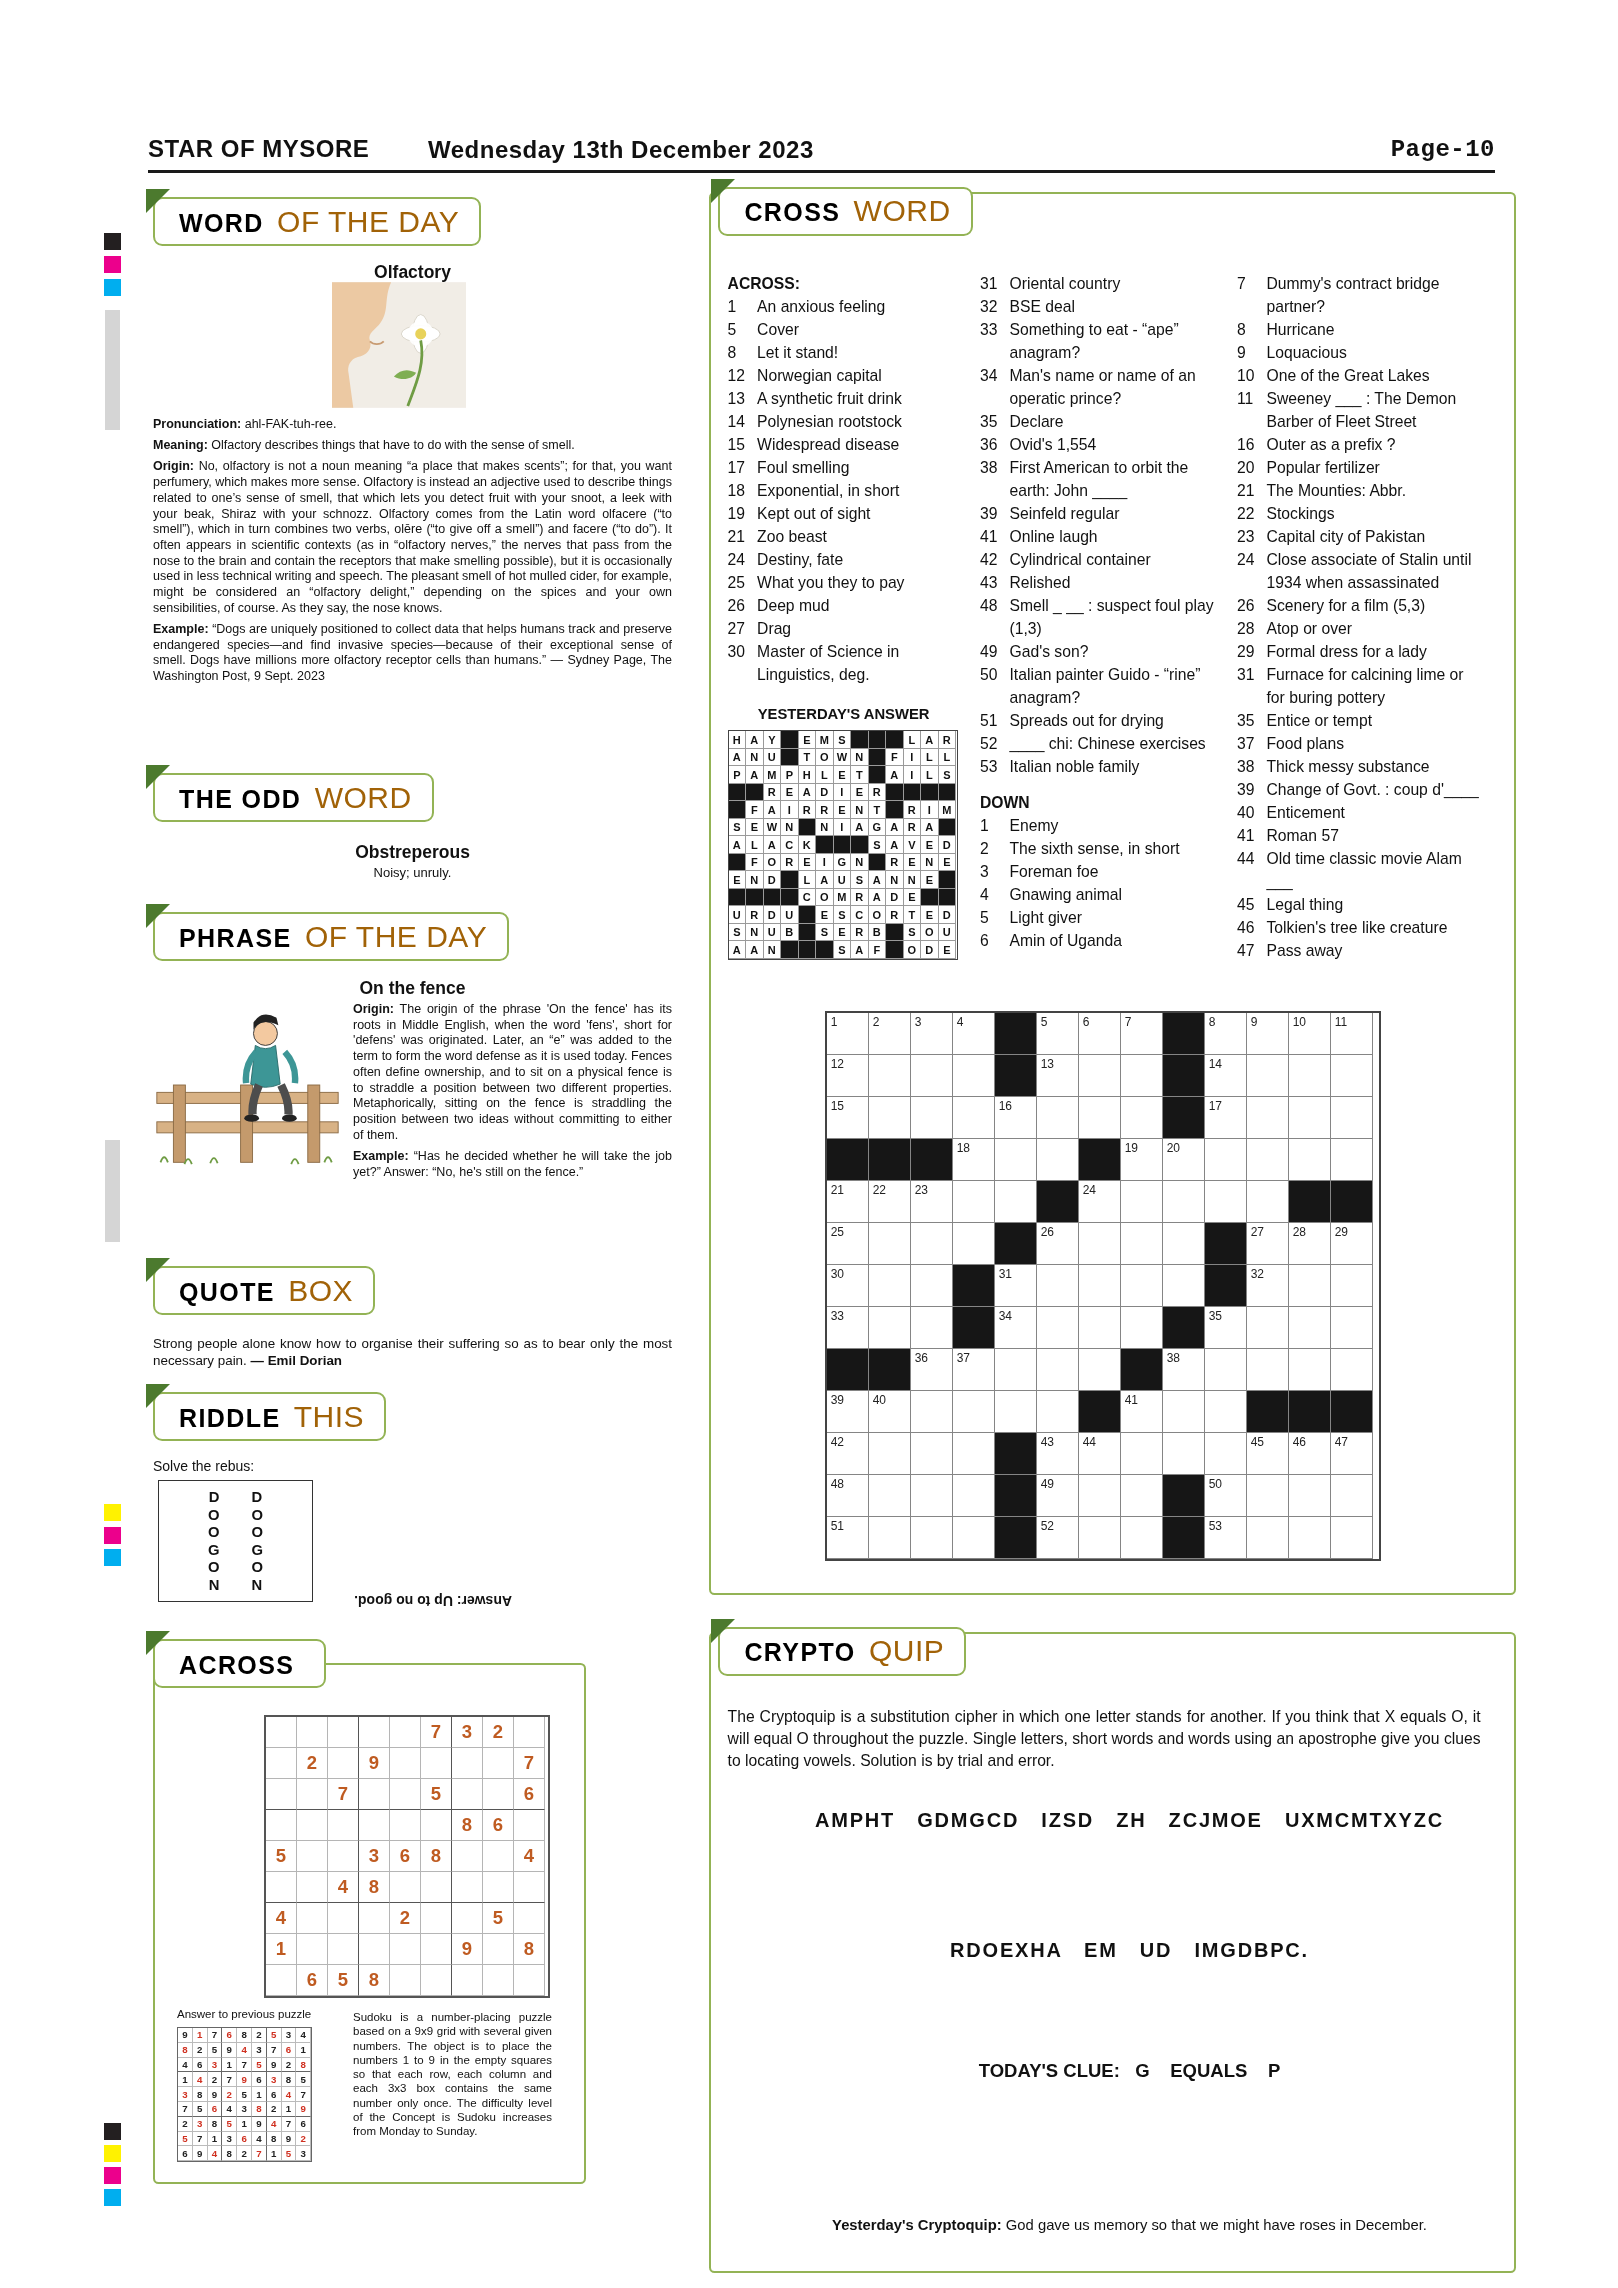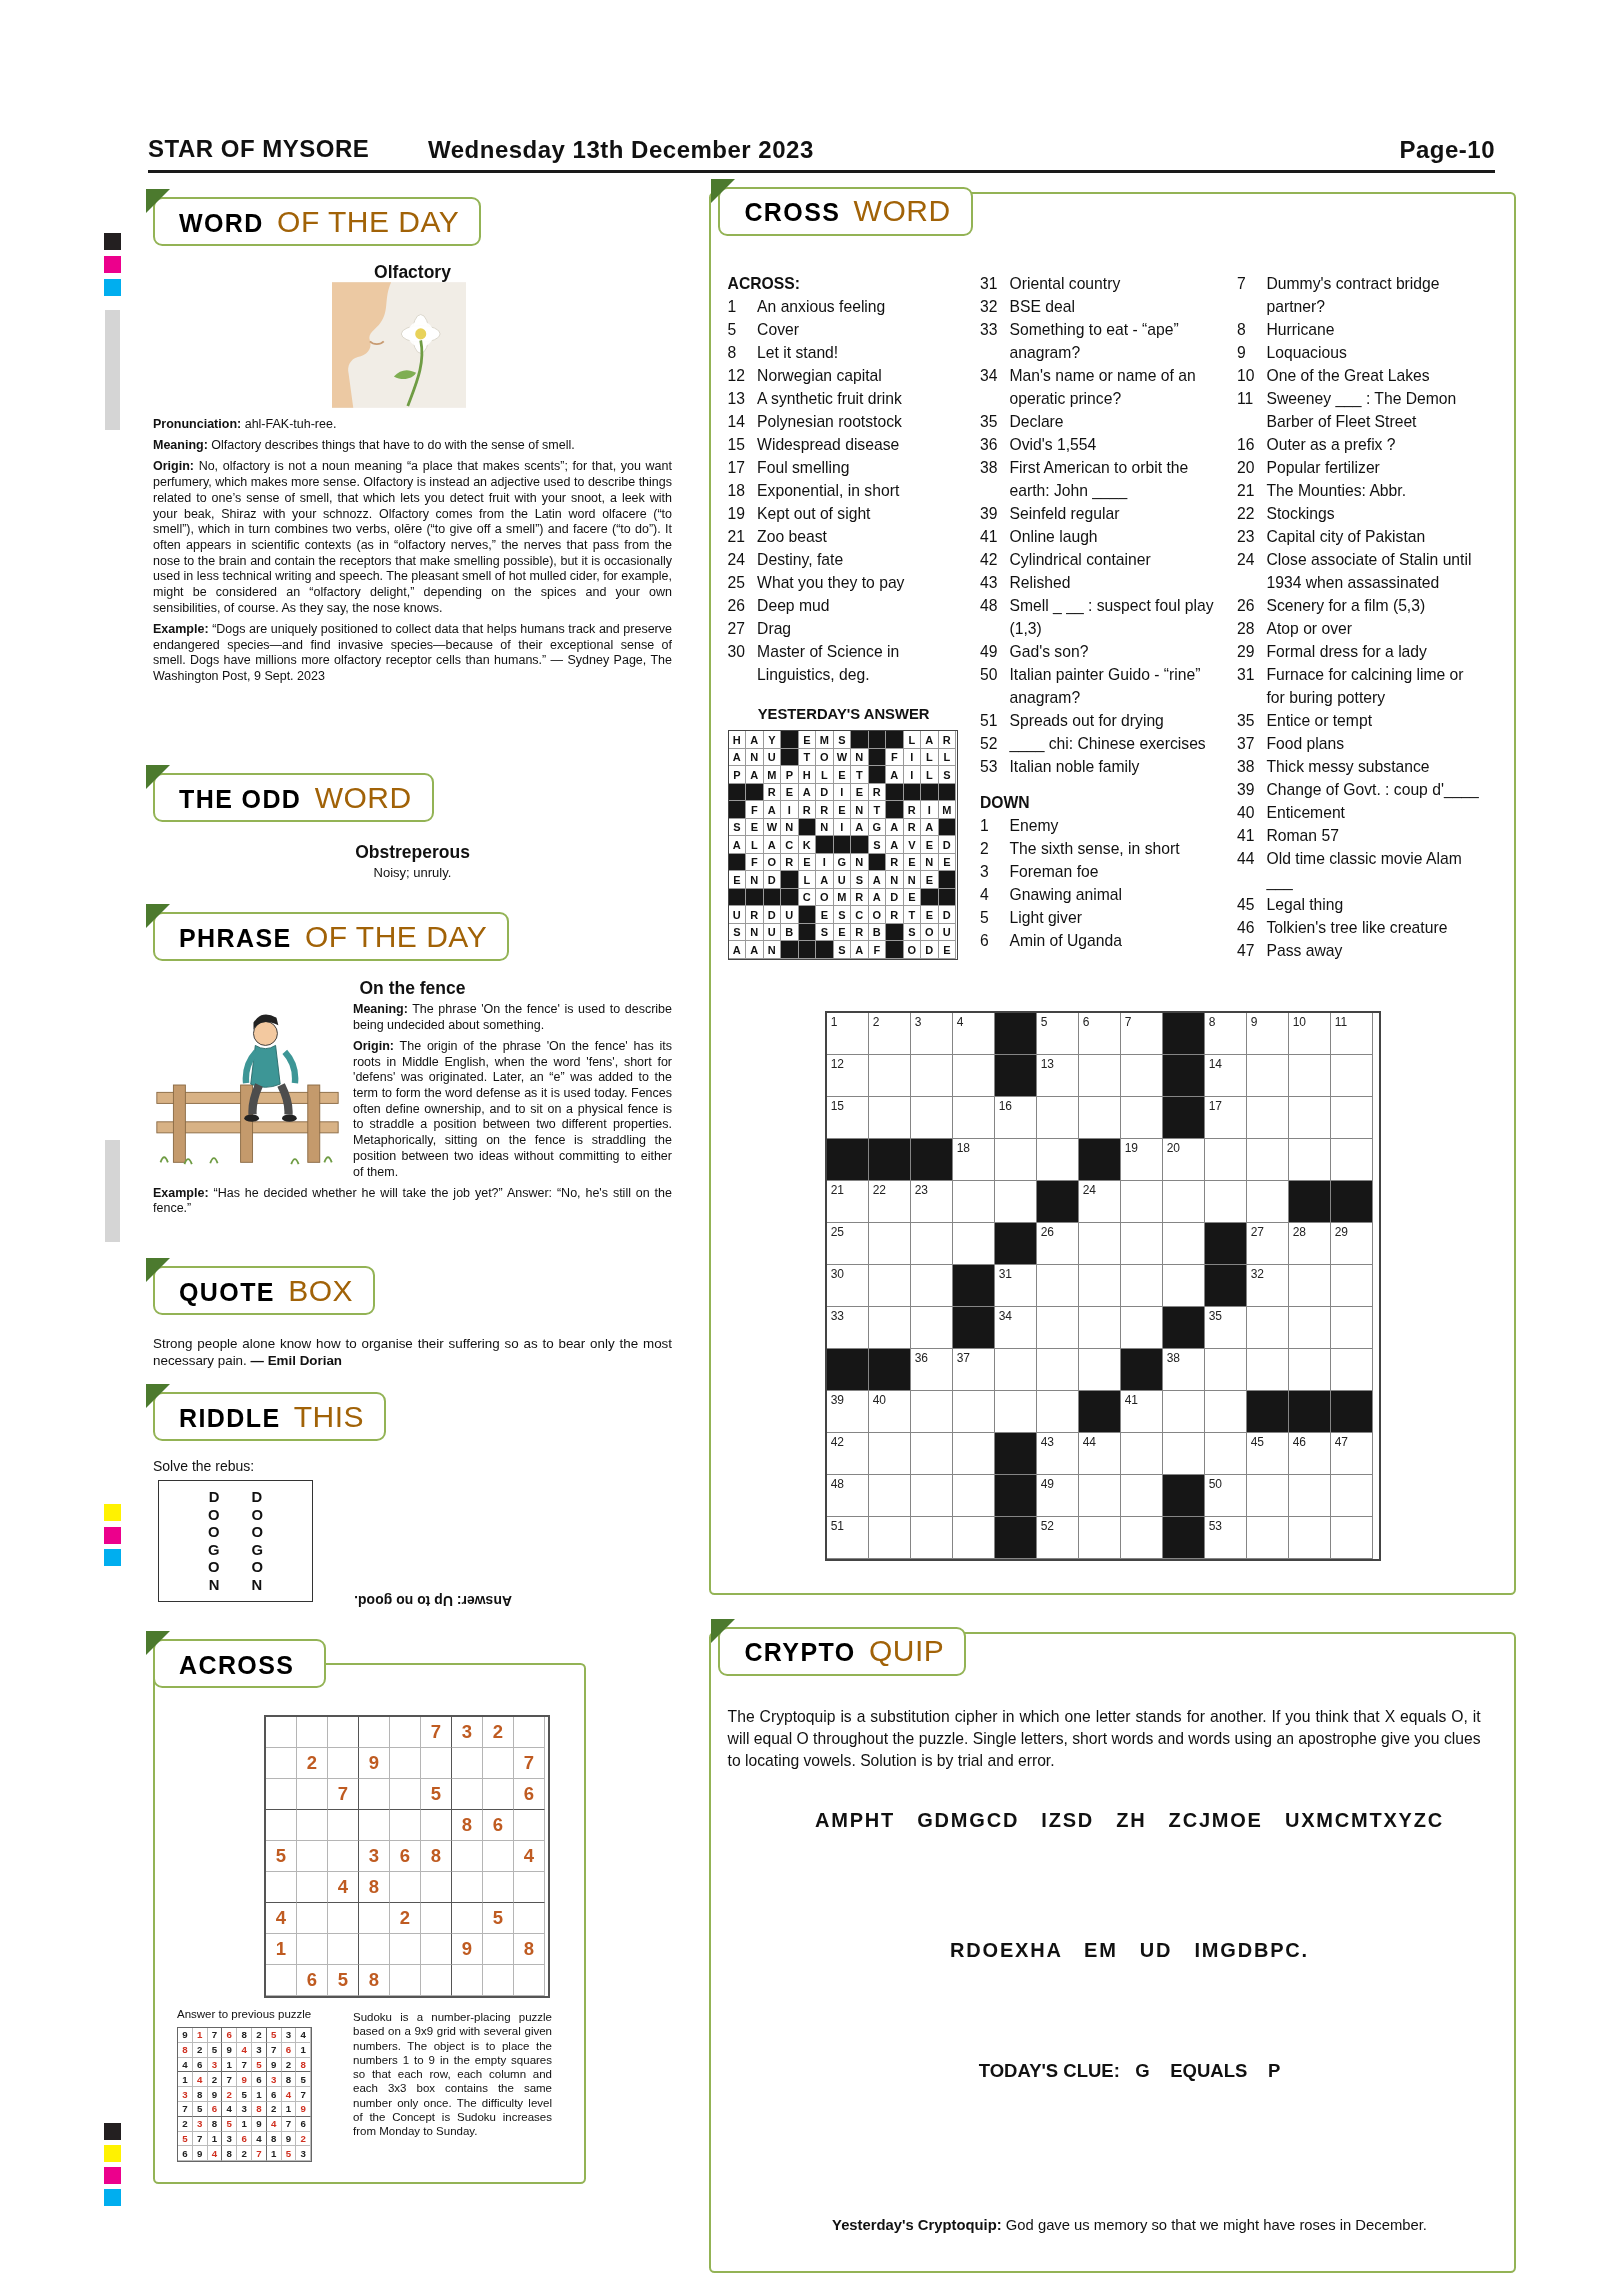--- a/index.html
+++ b/index.html
@@ -78,21 +78,21 @@
   .crypt-clue{position:absolute;font-weight:bold;font-size:18.5px;text-align:center;width:100%;white-space:pre;}
   .crypt-yest{position:absolute;font-size:14.8px;text-align:center;width:100%;}
 </style>
 </head>
 <body>
 
 <div>
 
   <div class="hdr" style="left:148px;top:135px;">STAR OF MYSORE</div>
   <div class="hdr" style="left:428px;top:136px;">Wednesday 13th December 2023</div>
-  <div class="hdr" style="right:124px;top:136px;">Page-10</div>
+  <div class="hdr" style="right:124px;top:136px;font-family:Liberation Mono, monospace;">Page-10</div>
   <div class="rule" style="left:148px;top:170px;width:1347px;height:2.8px;"></div>
 
   <div class="mark" style="left:104px;top:233px;background:#231f20;"></div>
   <div class="mark" style="left:104px;top:256px;background:#ec008c;"></div>
   <div class="mark" style="left:104px;top:279px;background:#00aeef;"></div>
   <div class="bar" style="left:105px;top:310px;height:120px;"></div>
   <div class="bar" style="left:105px;top:1140px;height:102px;"></div>
   <div class="mark" style="left:104px;top:1504px;background:#fff200;"></div>
   <div class="mark" style="left:104px;top:1527px;background:#ec008c;"></div>
   <div class="mark" style="left:104px;top:1549px;background:#00aeef;"></div>
@@ -152,21 +152,20 @@
       <rect x="168" y="88" width="13" height="84" fill="#c49a6c" stroke="#8a6a44"></rect>
       <path d="M8 172 q4 -11 8 0 M34 174 q4 -11 8 0 M62 173 q4 -11 8 0 M150 174 q4 -11 8 0 M186 172 q4 -11 8 0" stroke="#6f9c44" fill="none" stroke-width="2"></path>
       <circle cx="122" cy="32" r="13" fill="#f3c9a0" stroke="#333"></circle>
       <path d="M109 28 q8 -14 27 -5 l-2 -8 q-16 -9 -25 5 Z" fill="#222"></path>
       <path d="M111 45 q11 7 22 0 l5 42 q-16 7 -32 0 Z" fill="#3d9696" stroke="#2a6b6b"></path>
       <path d="M112 52 q-13 14 -11 34 M143 52 q13 14 11 34" stroke="#3d9696" stroke-width="7" fill="none"></path>
       <path d="M115 88 q-8 18 -7 32 M139 88 q9 18 8 32" stroke="#4d4d4d" stroke-width="9" fill="none"></path>
       <ellipse cx="107" cy="124" rx="8" ry="4" fill="#222"></ellipse>
       <ellipse cx="148" cy="124" rx="8" ry="4" fill="#222"></ellipse>
     </svg>
-    <p><b class="lbl">Meaning:</b> <span>The phrase 'On the fence' is used to describe being undecided about something.</span></p>
     <p><b class="lbl">Origin:</b> <span>The origin of the phrase 'On the fence' has its roots in Middle English, when the word 'fens', short for 'defens' was originated. Later, an “e” was added to the term to form the word defense as it is used today. Fences often define ownership, and to sit on a physical fence is to straddle a position between two different properties. Metaphorically, sitting on the fence is straddling the position between two ideas without committing to either of them.</span></p>
     <p><b class="lbl">Example:</b> <span>“Has he decided whether he will take the job yet?” Answer: “No, he's still on the fence.”</span></p>
   </div>
 
   <div class="tbox" style="left:153px;top:1266px;">
     <span class="fold"></span>
     <span class="ts">QUOTE</span>
     <span class="tl">BOX</span>
   </div>
   <div class="body-sm" style="left:153px;top:1336px;width:519px;font-size:13.4px;line-height:16.6px;">

